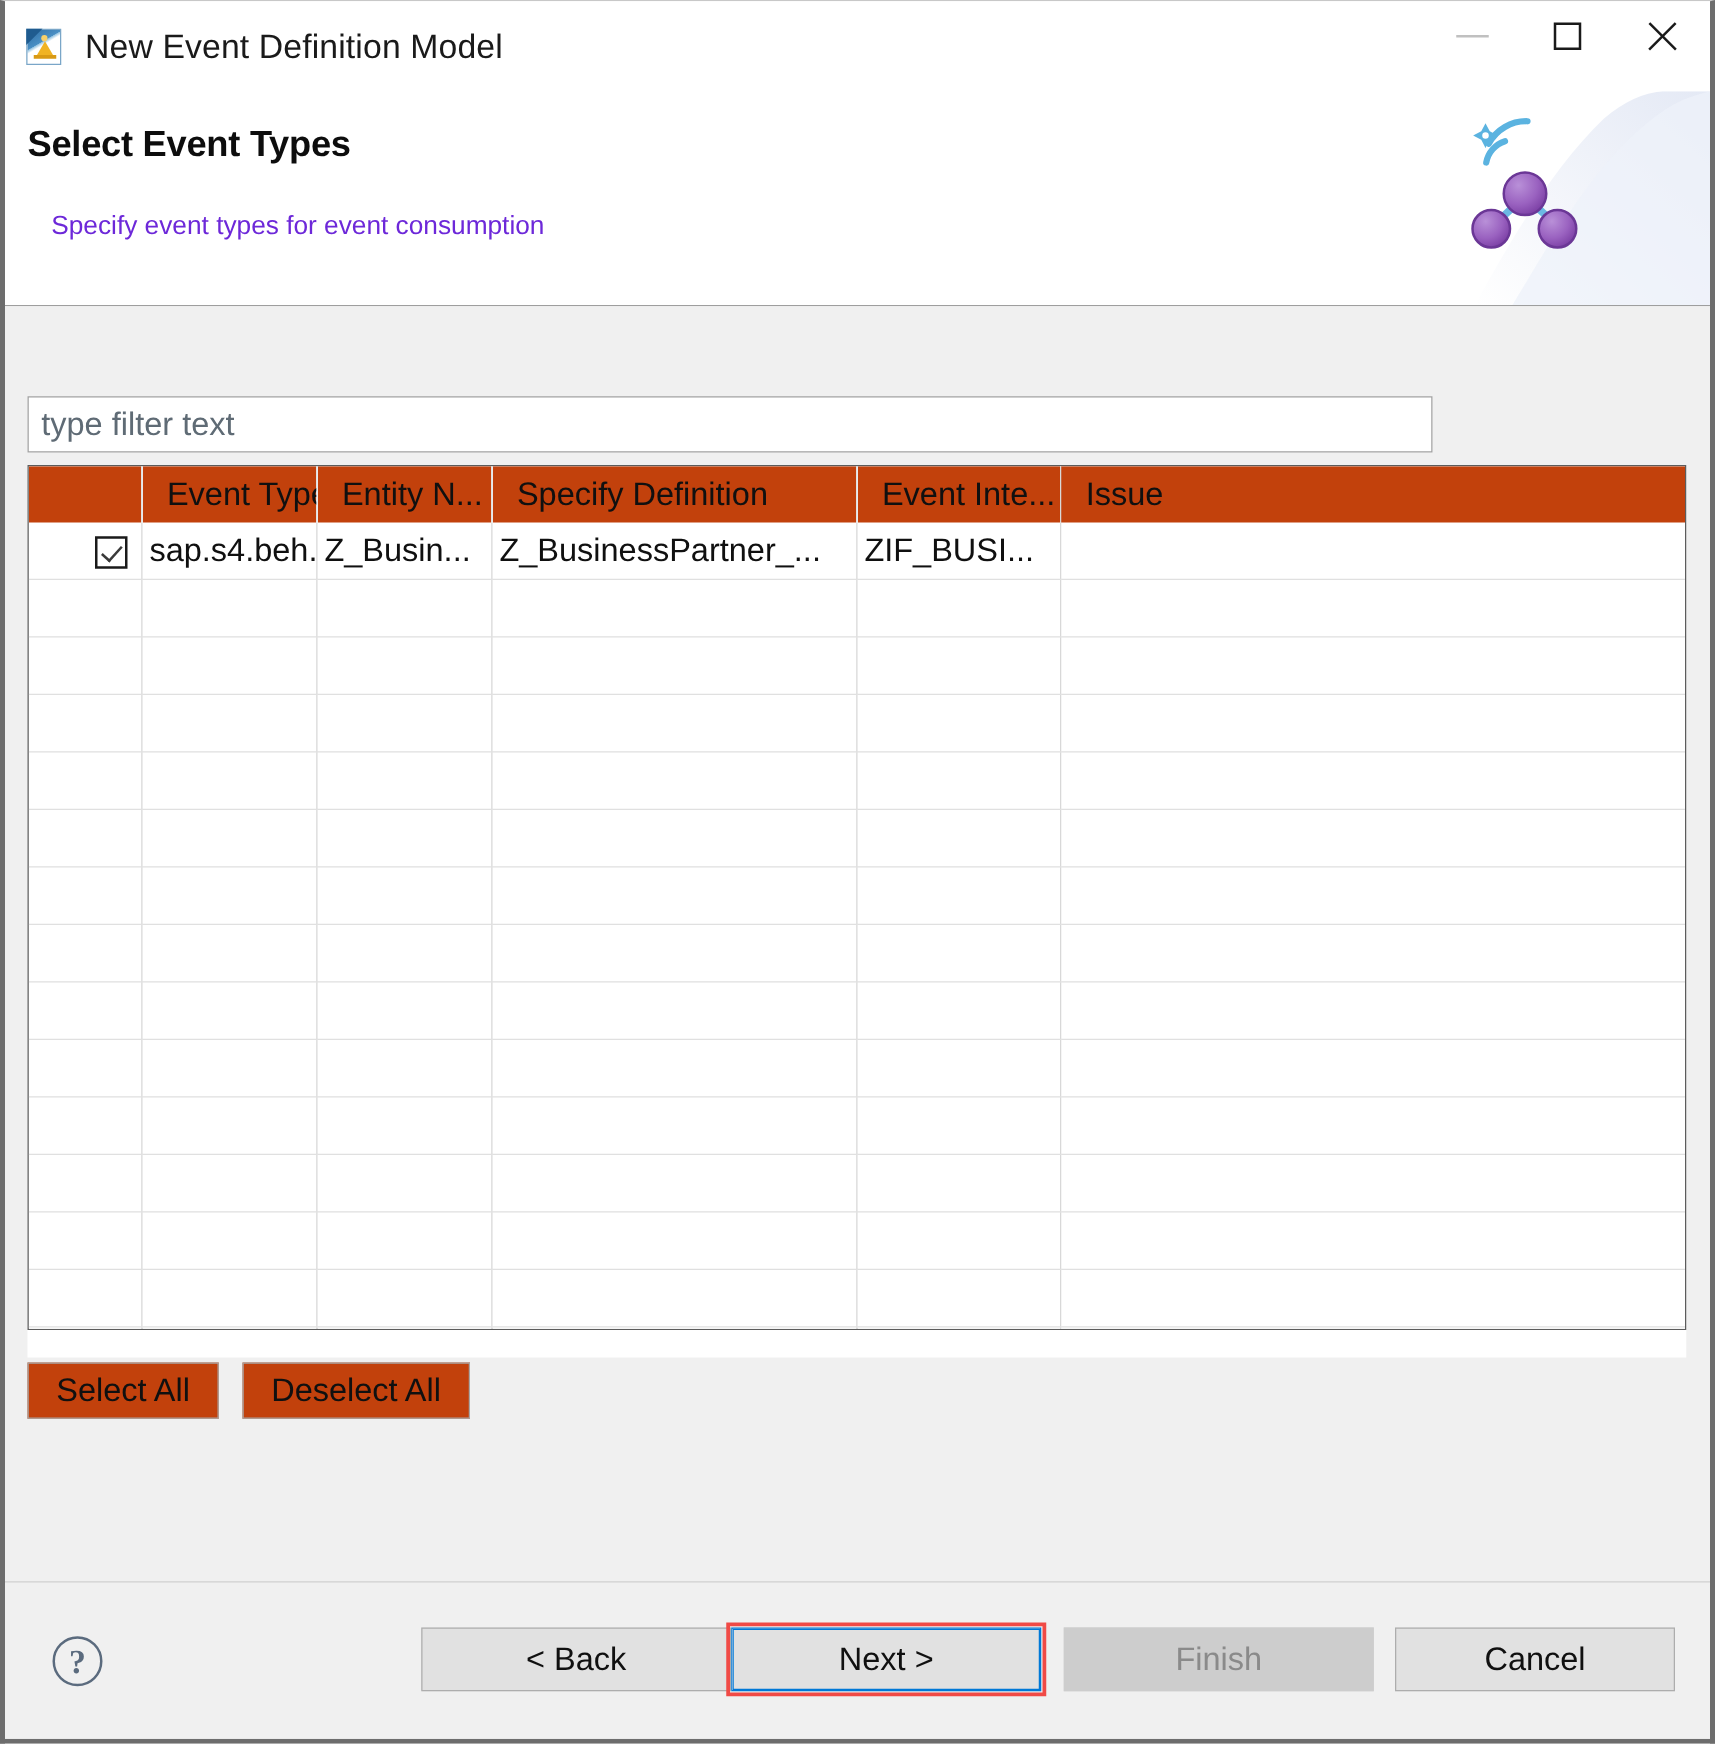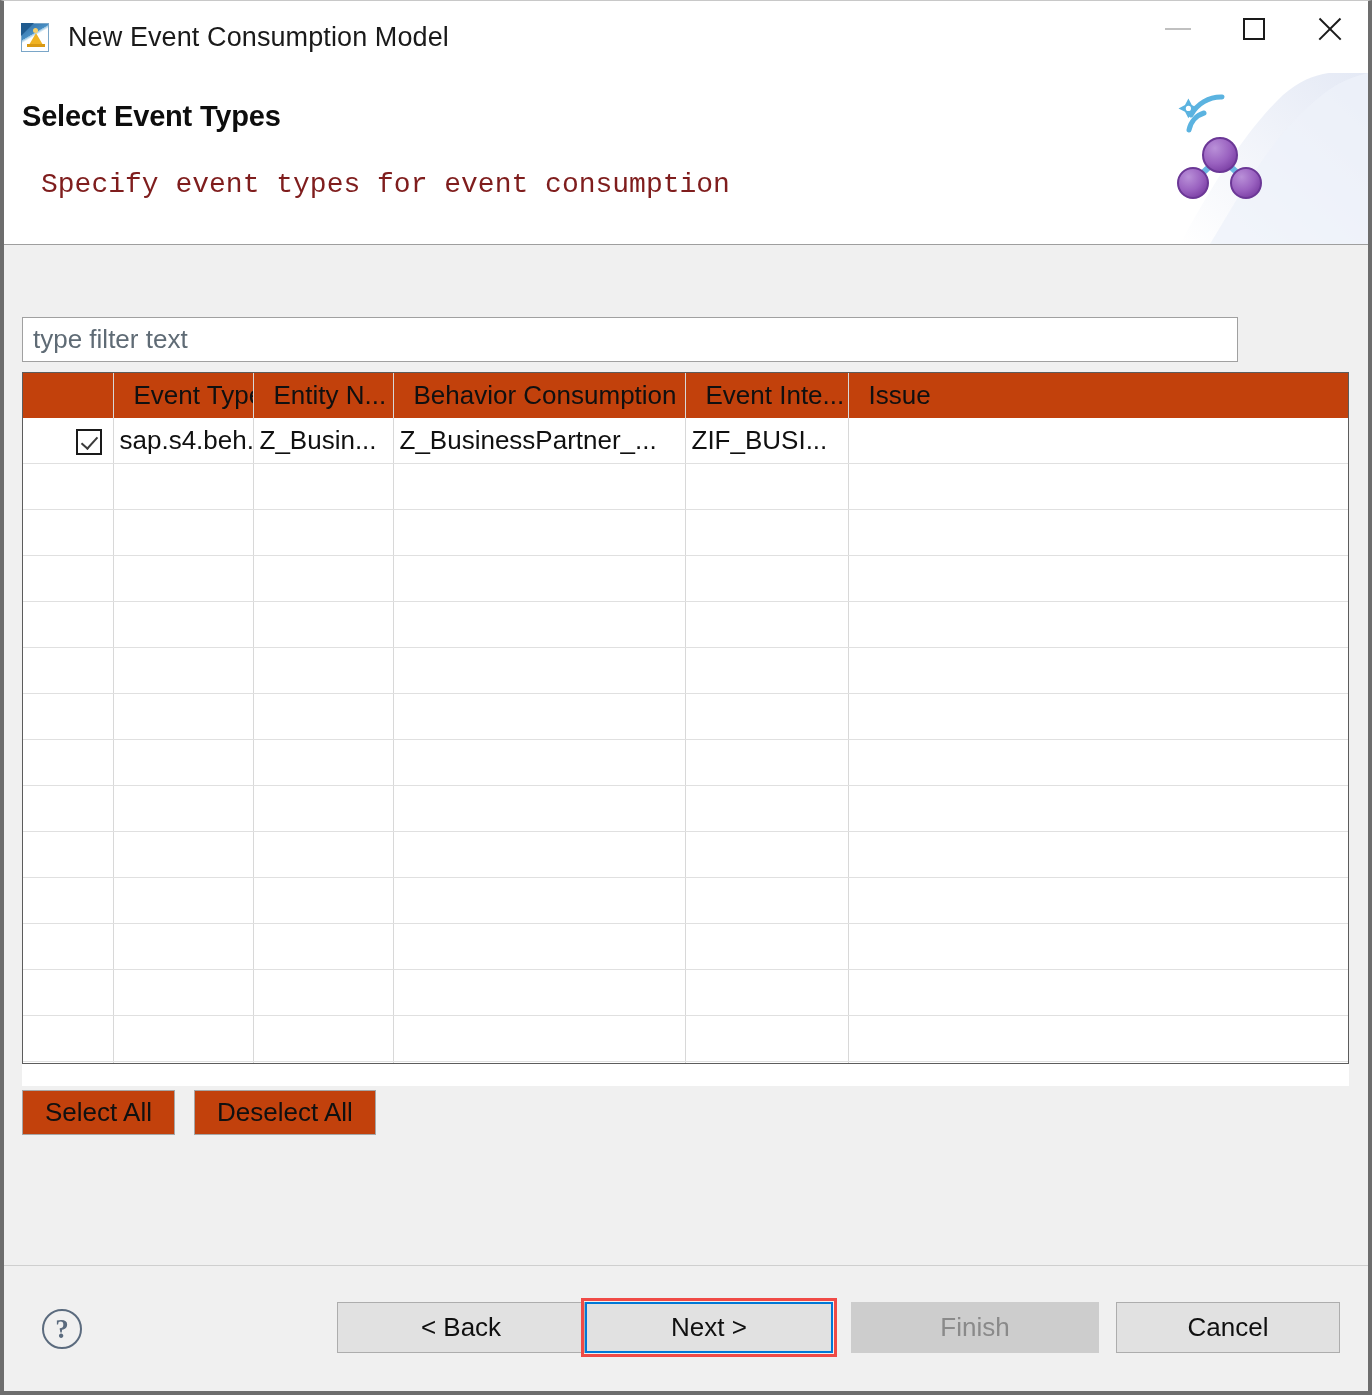--- a/index.html
+++ b/index.html
@@ -135,41 +135,40 @@
     left: 18px; top: 27px;
     font-size: 29px;
     font-weight: bold;
     color: #0d0d0d;
     letter-spacing: -0.2px;
     text-align: right;
   }
   .header-sub {
     position: absolute;
     left: 37px; top: 96px;
-    font-size: 28px;
-    color: #7f1d1d;
-    font-family: Liberation Mono, monospace;
+    font-size: 21px;
+    color: #6d28d9;
   }
   .header-art {
     position: absolute;
     right: 0; top: 0;
     width: 200px; height: 171px;
   }
 
   
   .body {
     flex: 1;
     background: #f0f0f0;
     position: relative;
   }
 
   .filter-input {
     position: absolute;
     left: 18px; top: 72px;
-    width: 1216px;
+    width: 1124px;
     height: 45px;
     box-sizing: border-box;
     background: #ffffff;
     border: 1px solid #a0a0a0;
     font-family: "Liberation Sans", sans-serif;
     font-size: 26px;
     color: #5f6b75;
     padding: 0 10px;
     outline: none;
   }
@@ -359,21 +358,21 @@
 <div class="window">
 
   <div class="titlebar">
     <div class="title-icon">
       <div class="ti-bg"></div>
       <div class="ti-fold"></div>
       <div class="ti-pyr-top"></div>
       <div class="ti-pyr"></div>
       <div class="ti-base"></div>
     </div>
-    <div class="title-text">New Event Consumption Model</div>
+    <div class="title-text">New Event Definition Model</div>
 
     <div class="win-buttons">
       <div class="win-btn">
         <div class="wb-min"></div>
       </div>
       <div class="win-btn">
         <div class="wb-max"></div>
       </div>
       <div class="win-btn">
         <div class="wb-close"></div>
@@ -428,21 +427,21 @@
             <col class="c2">
             <col class="c3">
             <col class="c4">
             <col class="c5">
         </colgroup>
         <thead>
           <tr>
             <th class="c-check"></th>
             <th>Event Type</th>
             <th>Entity N...</th>
-            <th>Behavior Consumption</th>
+            <th>Specify Definition</th>
             <th>Event Inte...</th>
             <th class="last">Issue</th>
           </tr>
         </thead>
         <tbody>
           <tr class="data">
             <td class="cell-check">
               <span class="chk checked"></span>
             </td>
             <td>sap.s4.beh.bu...</td>

